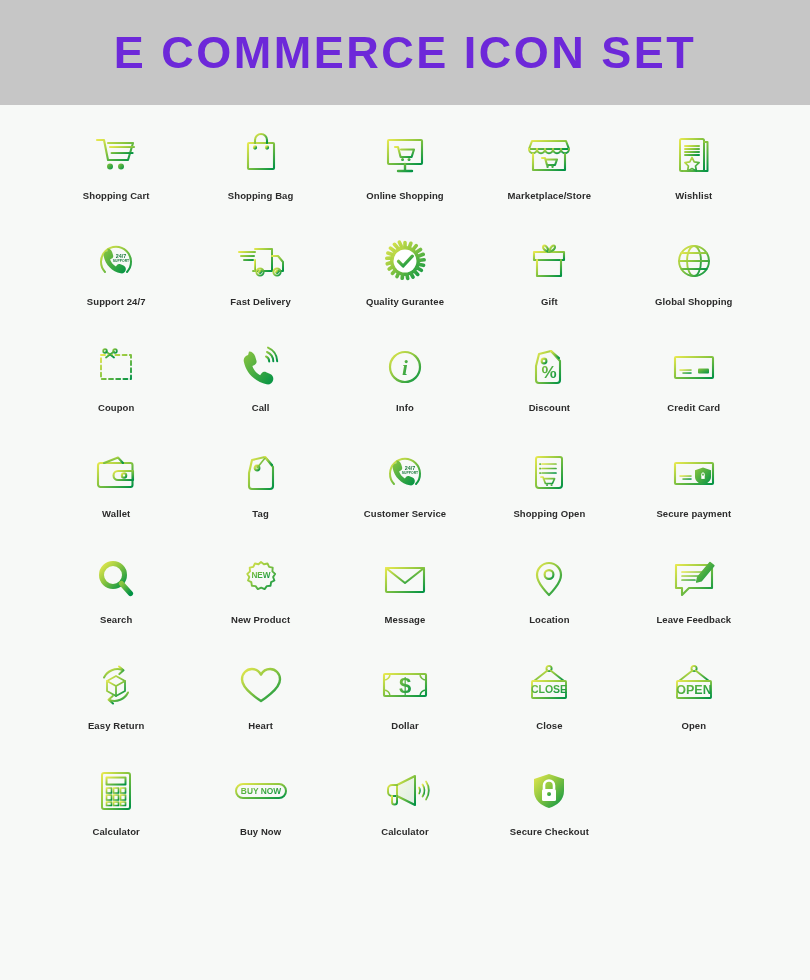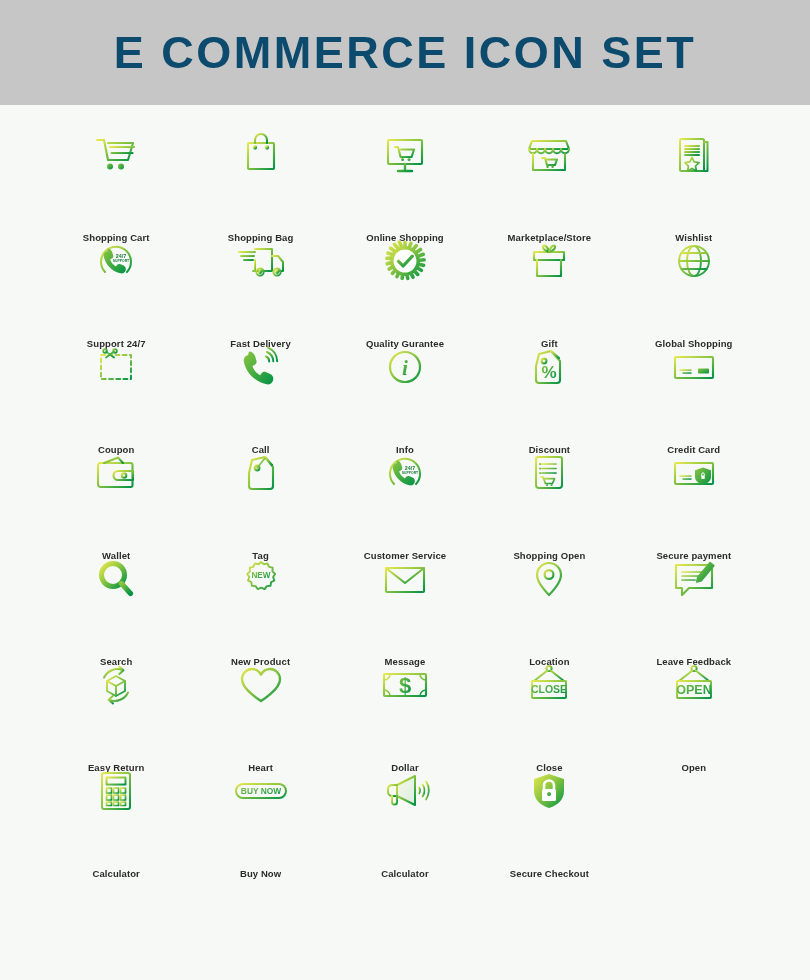--- a/index.html
+++ b/index.html
@@ -26,36 +26,35 @@
     display: flex;
     align-items: center;
     justify-content: center;
     box-sizing: border-box;
   }
   .header-title {
     font-family: "Liberation Sans", sans-serif;
     font-size: 45px;
     font-weight: bold;
     letter-spacing: 2.5px;
-    color: #0c4a6e;
+    color: #6d28d9;
     white-space: nowrap;
   }
   .grid {
     padding: 22px 44px 0 44px;
     display: grid;
     grid-template-columns: repeat(5, 1fr);
     grid-auto-rows: 106px;
     box-sizing: border-box;
   }
   .cell {
     display: flex;
     flex-direction: column;
     align-items: center;
     justify-content: flex-start;
-    gap: 42px;
   }
   .icon-wrap {
     width: 60px;
     height: 56px;
     display: flex;
     align-items: center;
     justify-content: center;
   }
   .icon-wrap svg {
     width: 56px;

